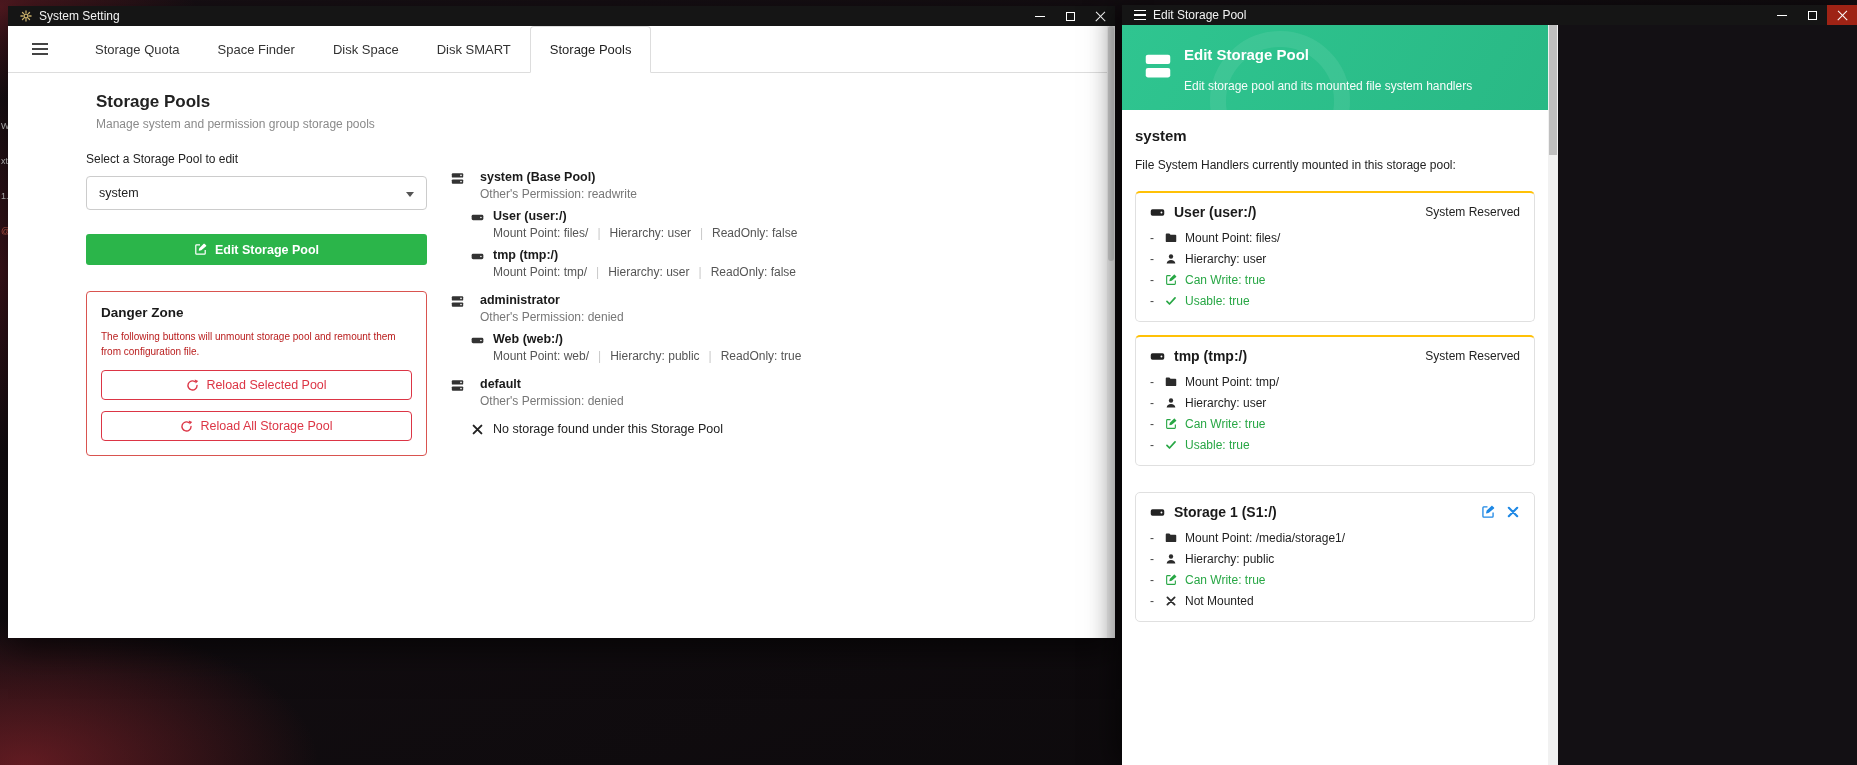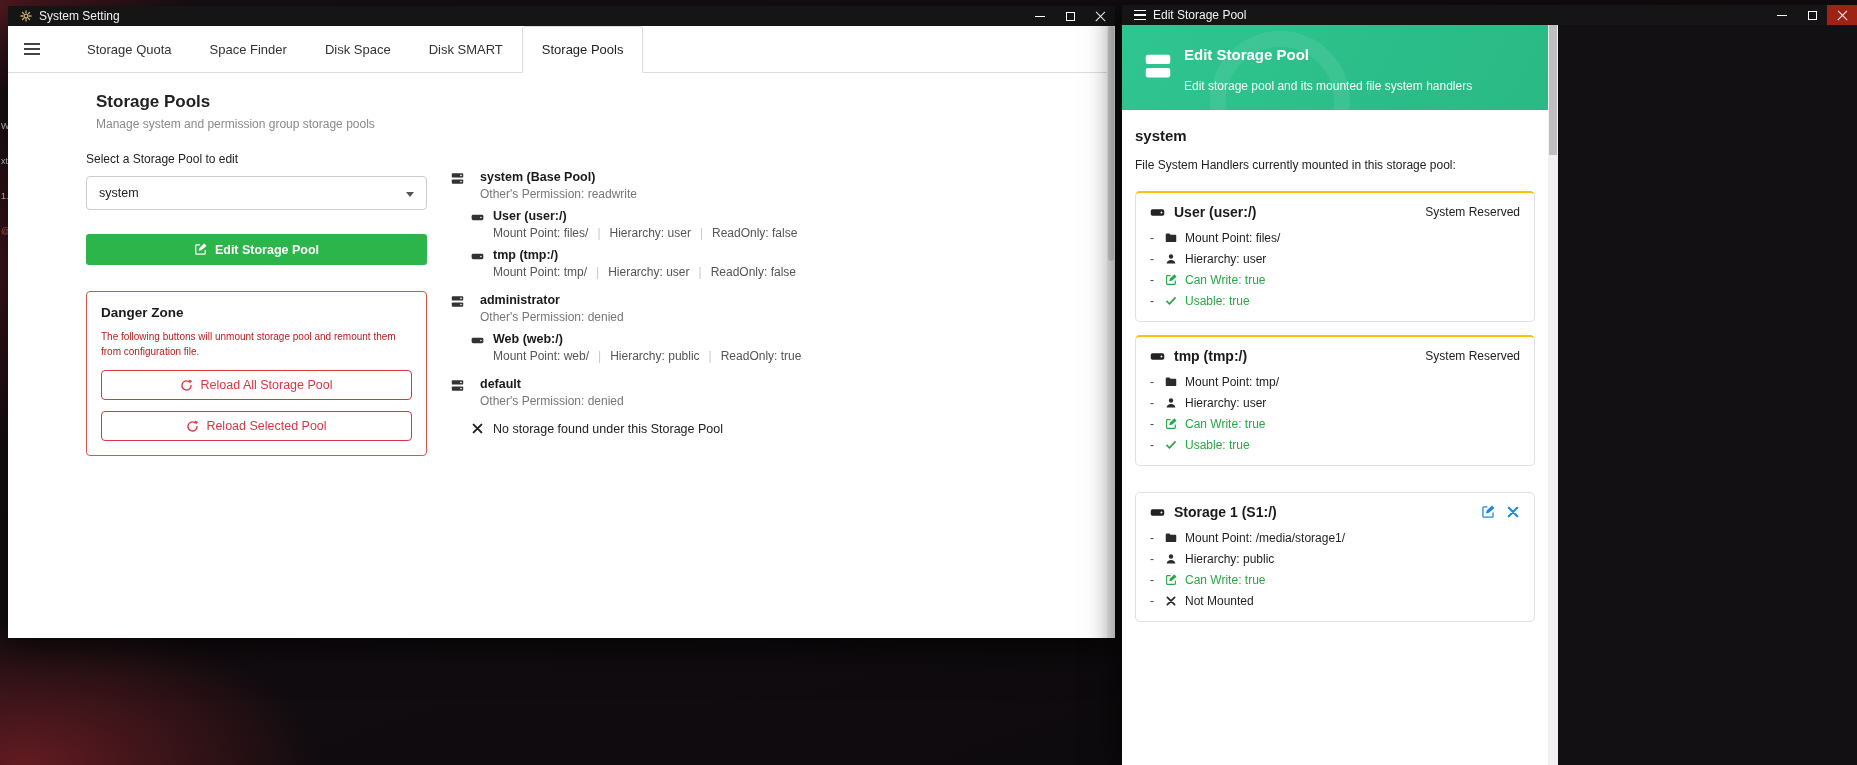--- a/index.html
+++ b/index.html
@@ -33,21 +33,21 @@
   .win-body{position:relative;height:calc(100% - 20px);background:#fff;overflow:hidden}
 
   .ic{width:13px;height:13px;display:inline-block;flex:none}
   .ic.sz15{width:15px;height:15px}
   .ic.sz12{width:12px;height:12px}
 
   
   .sys-window{left:8px;top:6px;width:1107px;height:632px}
   .sys-window .titlebar .ic{color:#c9b06a;width:12px;height:12px}
 
-  .tabbar{height:47px;border-bottom:1px solid #ddd;background:#fff;display:flex;align-items:stretch;padding-left:16px}
+  .tabbar{height:47px;border-bottom:1px solid #ddd;background:#fff;display:flex;align-items:stretch;padding-left:24px}
   .hamburger{display:flex;flex-direction:column;justify-content:center;gap:3px;background:none;border:0;margin-right:28px;cursor:pointer}
   .hamburger span{width:16px;height:2px;background:#444;display:block}
   .tab{display:flex;align-items:center;padding:0 19px;font-size:13px;color:#333;cursor:pointer}
   .tab.active{border:1px solid #ddd;border-bottom:1px solid #fff;border-radius:4px 4px 0 0;margin-bottom:-1px;background:#fff;color:#1f1f1f}
 
   .page-head{position:absolute;left:88px;top:66px}
   .page-head h1{font-size:17px;font-weight:700;color:#222}
   .page-sub{font-size:12px;color:#8a8a8a;margin-top:5px}
 
   .left-col{position:absolute;left:78px;top:126px;width:341px}
@@ -68,21 +68,21 @@
   .right-col{position:absolute;left:443px;top:126px;width:580px}
   .pool{display:flex;gap:16px;margin-top:14px}
   .pool.first{margin-top:18px}
   .pool .ic,.storage .ic{margin-top:2px;color:#333}
   .pname{font-size:12.5px;font-weight:700;color:#1a1a1a}
   .pperm{font-size:12px;color:#777;margin-top:3px}
   .storage{display:flex;gap:9px;margin-left:20px;margin-top:8px}
   .sname{font-size:12.5px;font-weight:700;color:#1a1a1a}
   .sdet{font-size:12px;color:#555;margin-top:3px}
   .sdet span:not(:first-child)::before{content:"|";color:#c9c9c9;margin:0 9px}
-  .tree-empty{display:flex;gap:9px;margin-left:20px;margin-top:14px;font-size:12.5px;color:#222}
+  .tree-empty{display:flex;gap:9px;margin-left:20px;margin-top:14px;align-items:center;font-size:12.5px;color:#222}
   .tree-empty .ic{color:#222}
 
   .left-scroll{position:absolute;right:0;top:0;width:8px;height:100%;background:#f4f4f4}
   .left-scroll .thumb{position:absolute;top:0;left:1px;width:6px;height:235px;background:#d6d6d6;border-radius:3px}
 
   
   .edit-window{left:1122px;top:5px;width:735px;height:760px;box-shadow:-8px 0 26px rgba(0,0,0,.55)}
   .edit-window .win-body{background:transparent}
   .edit-window .hamburger{margin:0}
   .edit-window .hamburger span{width:12px;height:1.6px;background:#fff;gap:2px}
@@ -220,27 +220,27 @@
           <span>Edit Storage Pool</span>
         </button>
 
         <div class="danger-card">
           <h3>Danger Zone</h3>
           <p>The following buttons will unmount storage pool and remount them from configuration file.</p>
           <button class="btn-outline-red">
             <svg class="ic">
                 <use href="#i-refresh"></use>
               </svg>
-            <span>Reload All Storage Pool</span>
+            <span>Reload Selected Pool</span>
           </button>
           <button class="btn-outline-red">
             <svg class="ic">
                 <use href="#i-refresh"></use>
               </svg>
-            <span>Reload Selected Pool</span>
+            <span>Reload All Storage Pool</span>
           </button>
         </div>
       </div>
 
       <div class="right-col">
 
         <div class="pool first">
           <svg class="ic">
               <use href="#i-server"></use>
             </svg>

